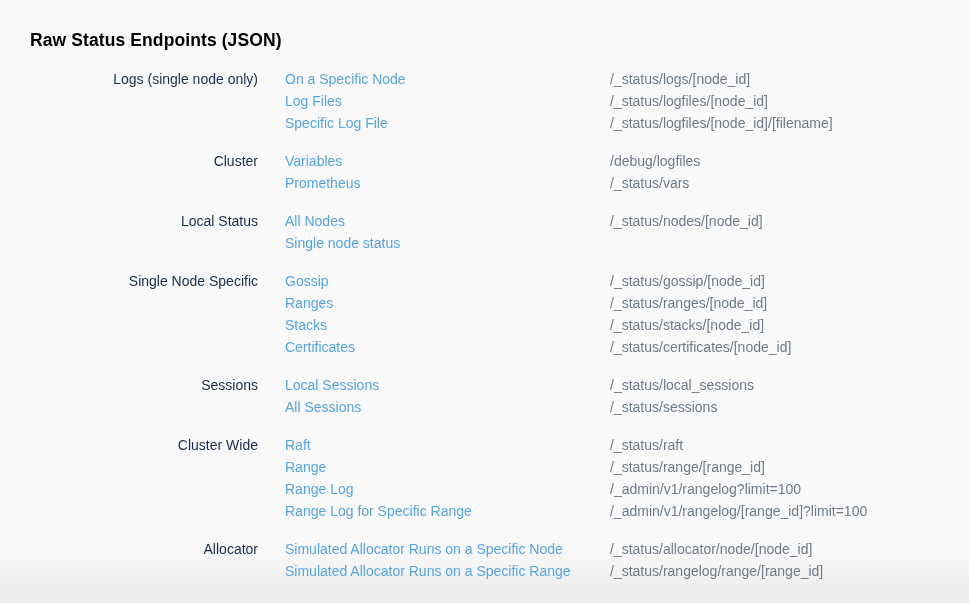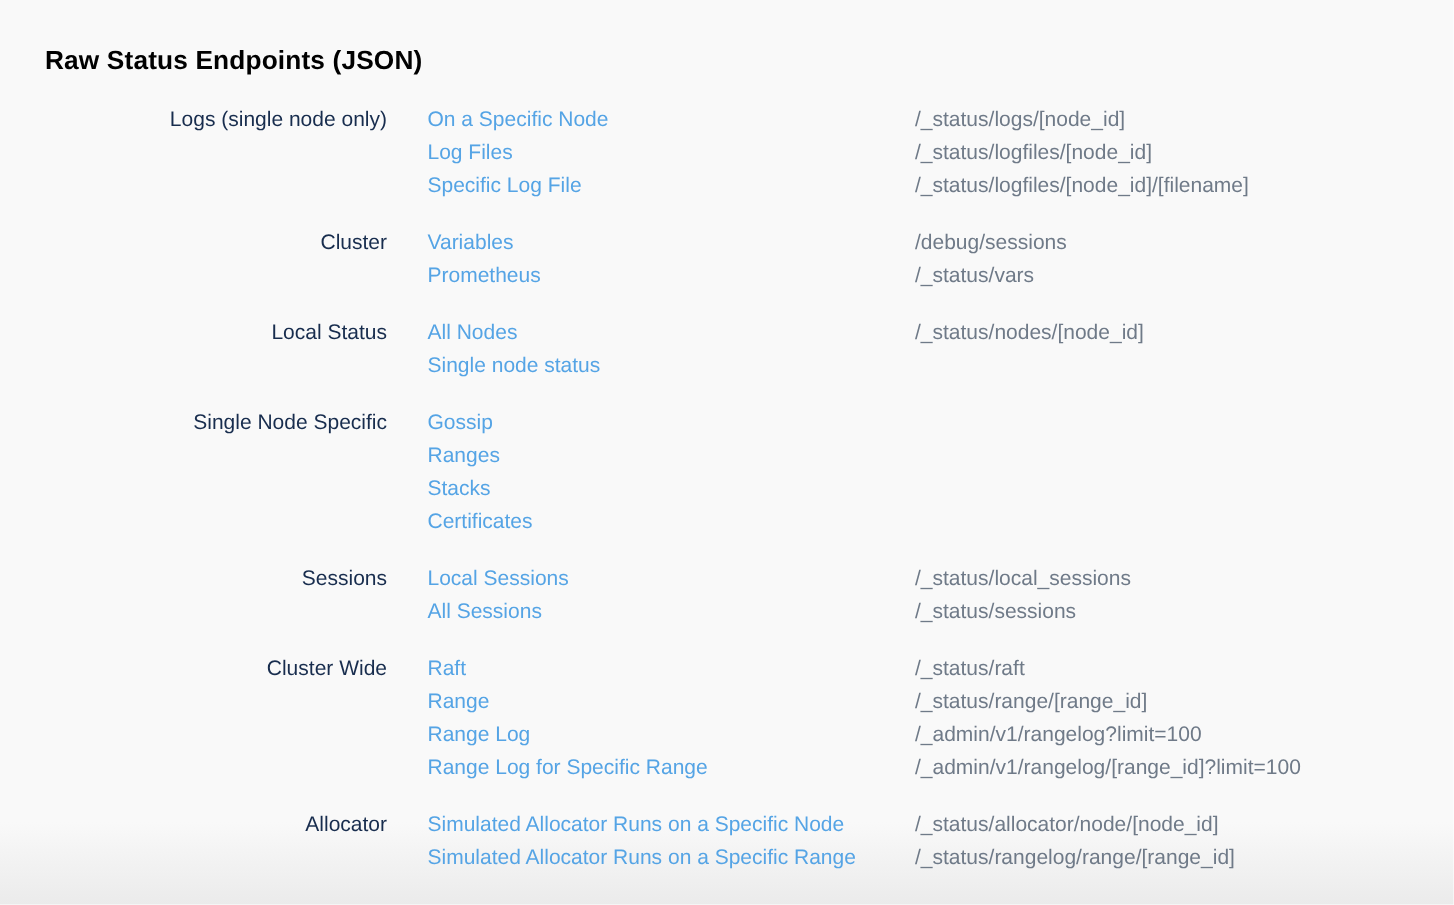--- a/index.html
+++ b/index.html
@@ -87,41 +87,47 @@
           <div class="endpoint">/_status/logfiles/[node_id]/[filename]</div>
         </div>
       </div>
       <div class="group">
         <div class="cat-cell">Cluster</div>
         <div class="links-col">
           <a class="link">Variables</a>
           <a class="link">Prometheus</a>
         </div>
         <div class="endpoints-col">
-          <div class="endpoint">/debug/sessions</div>
+          <div class="endpoint">/debug/logfiles</div>
           <div class="endpoint">/_status/vars</div>
         </div>
       </div>
       <div class="group">
         <div class="cat-cell">Local Status</div>
         <div class="links-col">
           <a class="link">All Nodes</a>
           <a class="link">Single node status</a>
         </div>
         <div class="endpoints-col">
           <div class="endpoint">/_status/nodes/[node_id]</div>
         </div>
       </div>
       <div class="group">
         <div class="cat-cell">Single Node Specific</div>
         <div class="links-col">
           <a class="link">Gossip</a>
           <a class="link">Ranges</a>
           <a class="link">Stacks</a>
           <a class="link">Certificates</a>
+        </div>
+        <div class="endpoints-col">
+          <div class="endpoint">/_status/gossip/[node_id]</div>
+          <div class="endpoint">/_status/ranges/[node_id]</div>
+          <div class="endpoint">/_status/stacks/[node_id]</div>
+          <div class="endpoint">/_status/certificates/[node_id]</div>
         </div>
       </div>
       <div class="group">
         <div class="cat-cell">Sessions</div>
         <div class="links-col">
           <a class="link">Local Sessions</a>
           <a class="link">All Sessions</a>
         </div>
         <div class="endpoints-col">
           <div class="endpoint">/_status/local_sessions</div>

